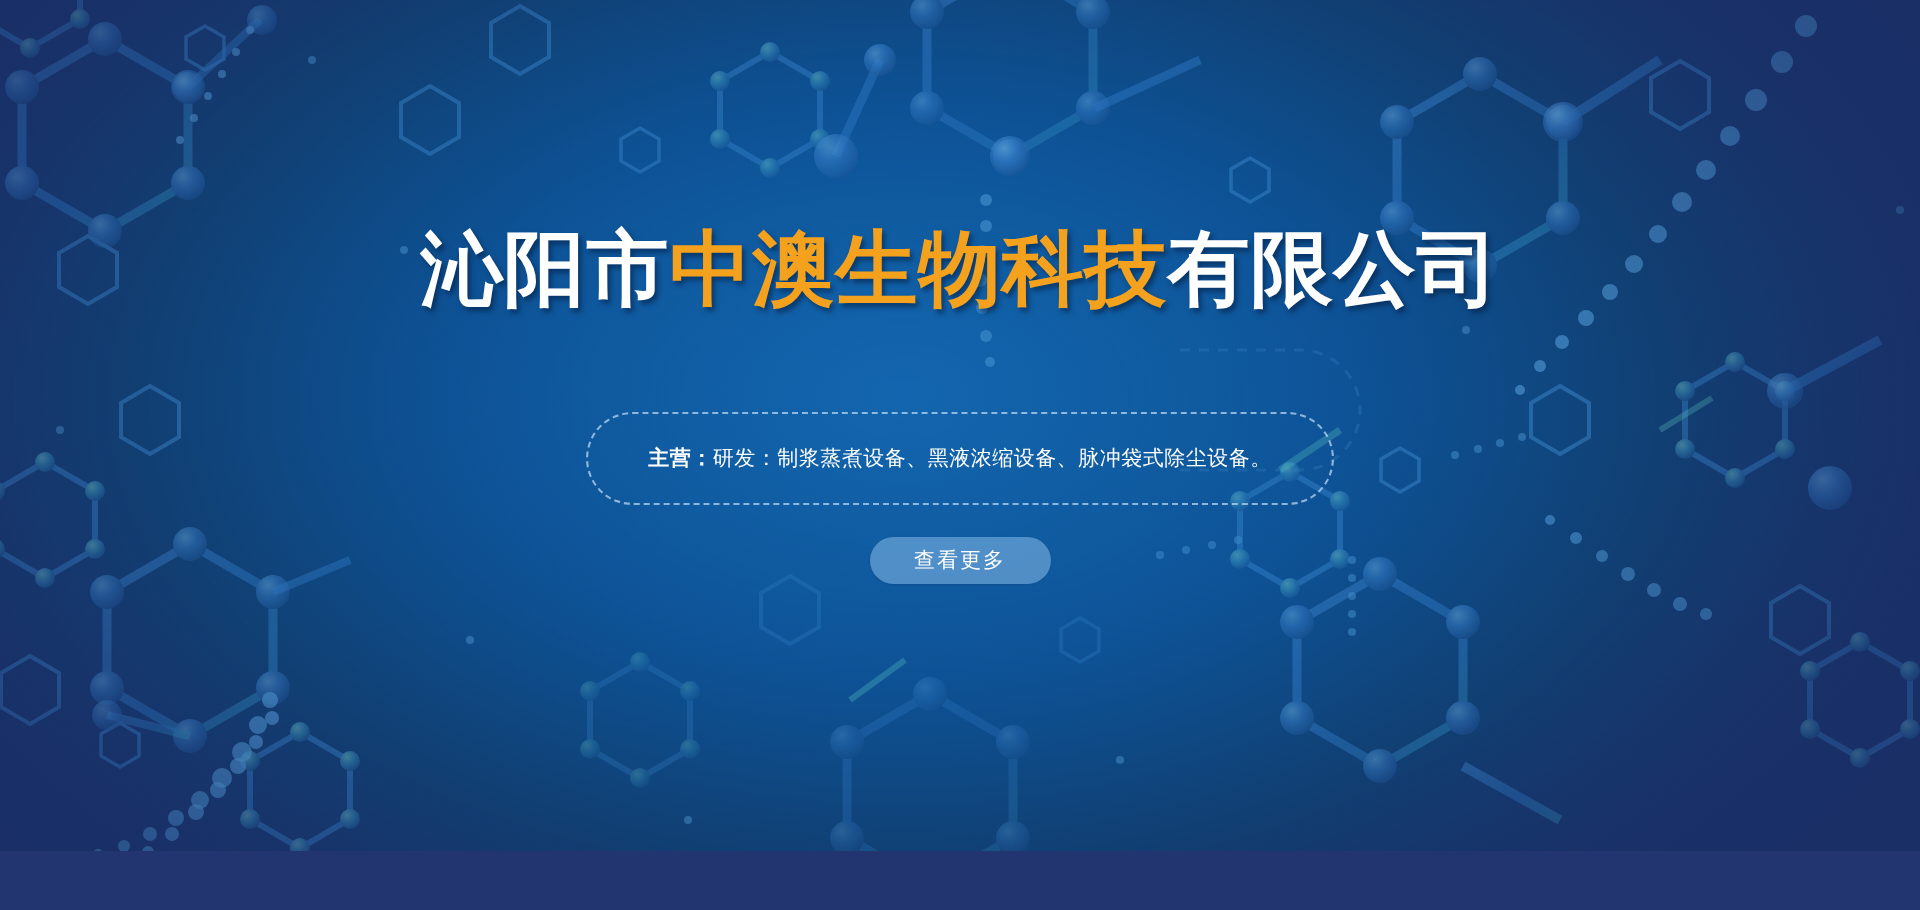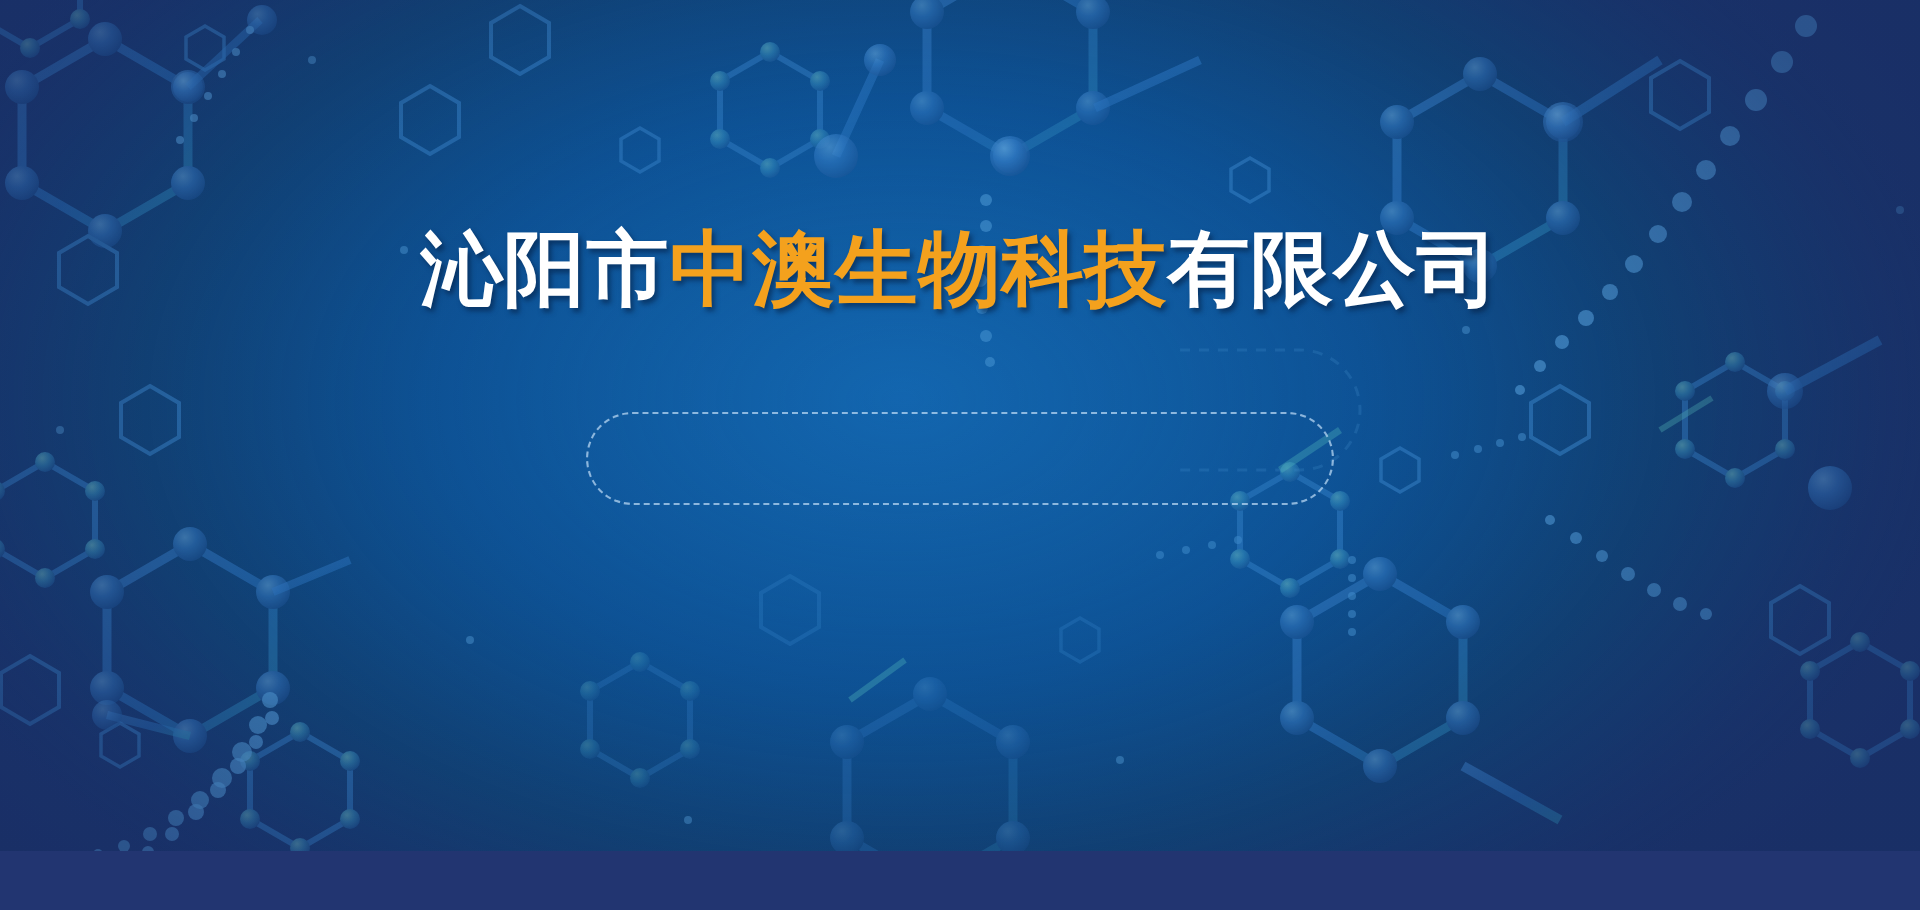--- a/index.html
+++ b/index.html
@@ -369,21 +369,25 @@
 
     <div class="vignette"></div>
 
     <div class="hero-content">
 
       <h1 class="company-title">
         <span>沁阳市</span><span class="accent">中澳生物科技</span><span>有限公司</span>
       </h1>
 
       <div class="tagline-box">
+        <div class="tagline-line">
+          <span class="lead">主营：</span><span>研发：制浆蒸煮设备、黑液浓缩设备、脉冲袋式除尘设备。</span>
+        </div>
       </div>
 
+      <button class="more-btn" type="button">查看更多</button>
 
     </div>
   </div>
 
   <div class="bottom-band"></div>
 
 </div>
 
 </body></html>

